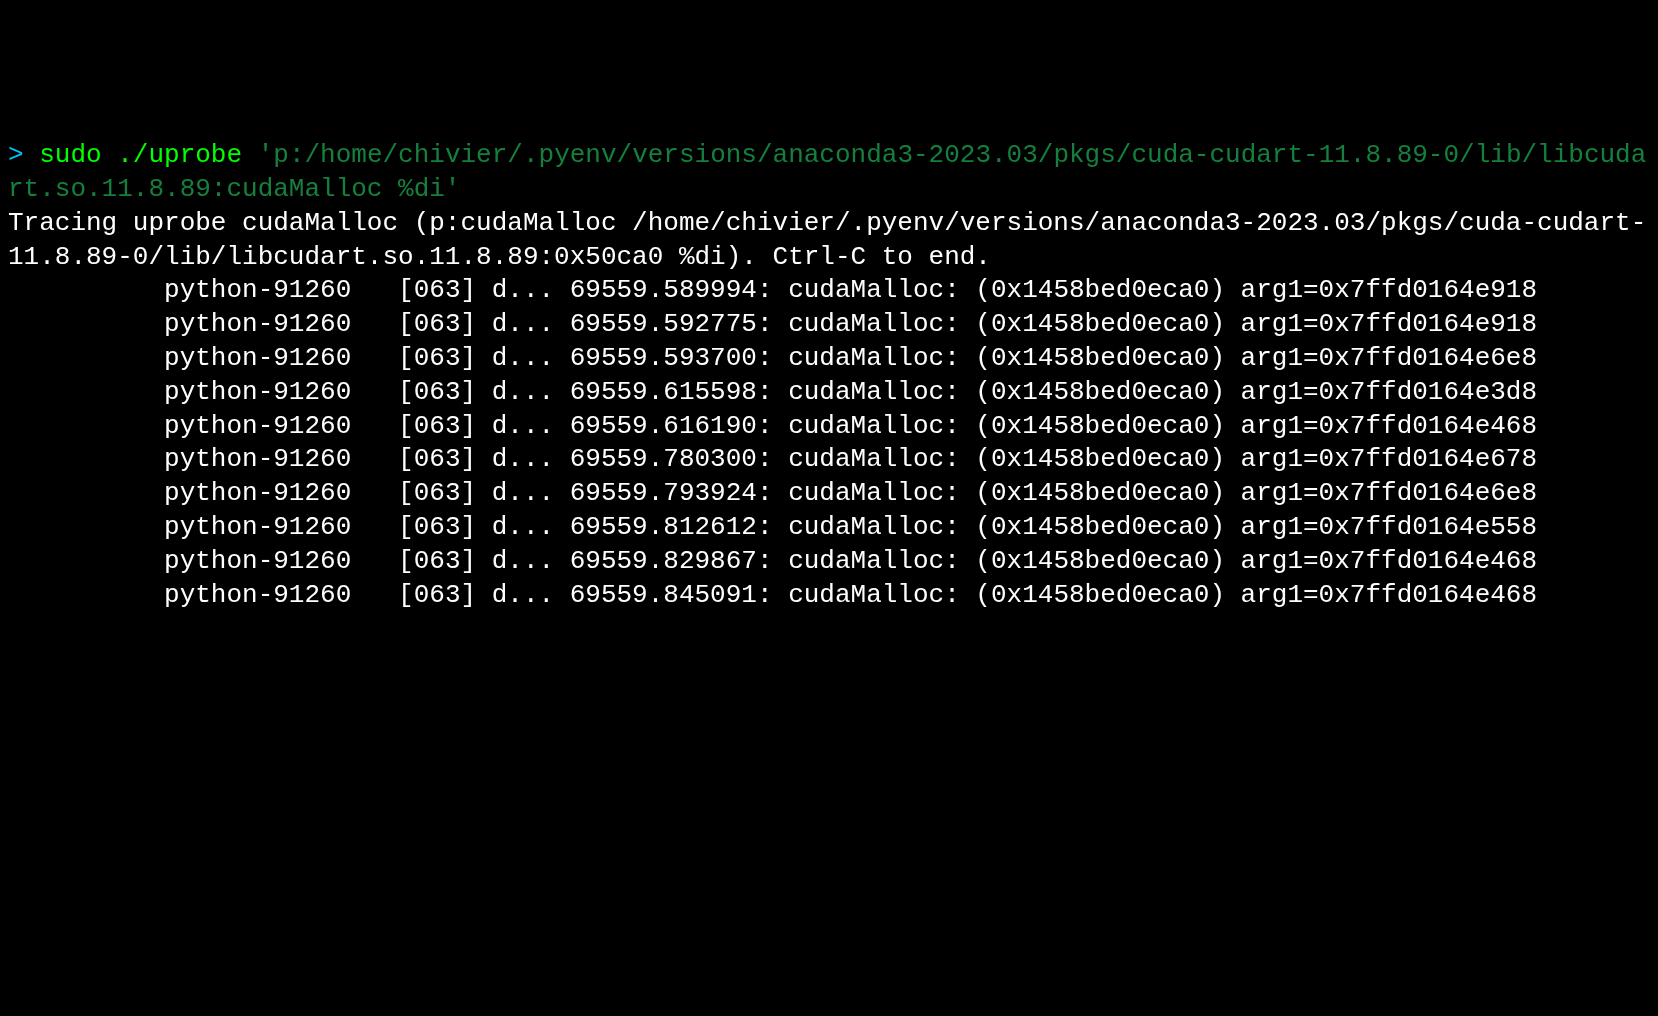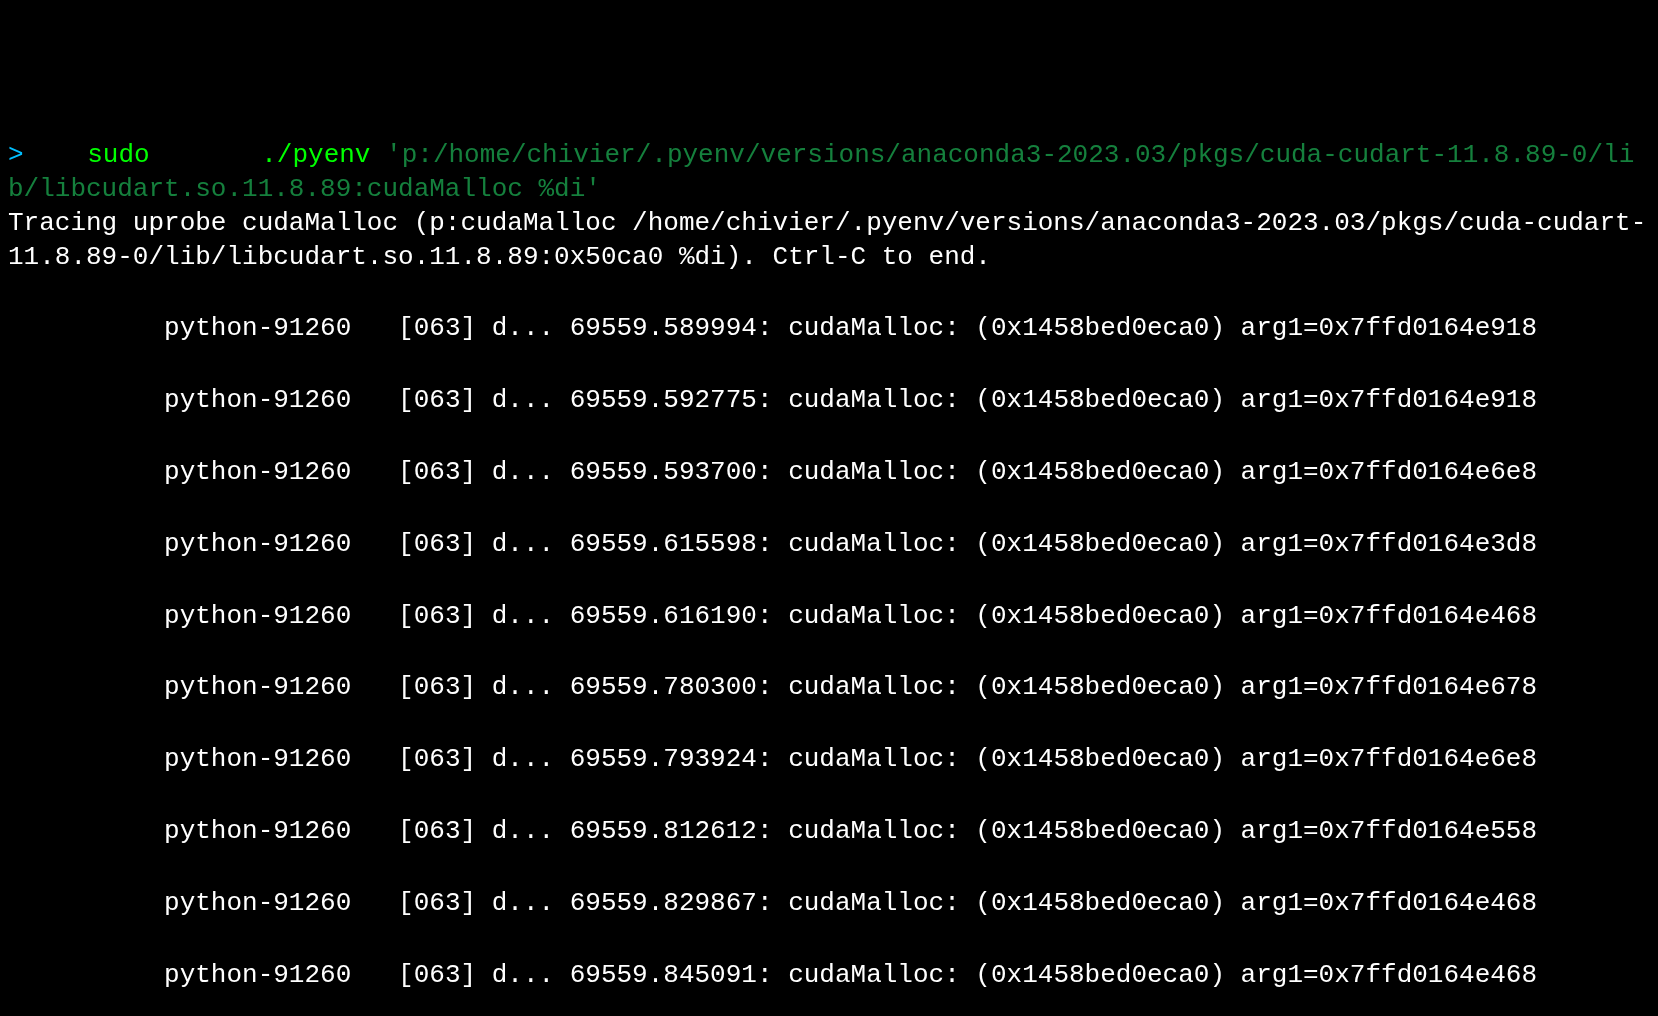--- a/index.html
+++ b/index.html
@@ -16,37 +16,35 @@
       padding: 4px 8px;
       white-space: pre-wrap;
       word-break: break-all;
       overflow-wrap: break-word;
     }
     .prompt {
       color: #00bfff;
     }
     .command {
       color: #00ff00;
-      margin-left: 48px;
     }
     .argument {
       color: #15803d;
     }
     .output {
       color: #ffffff;
       font-family: Liberation Mono, monospace;
     }
     .terminal-line {
       display: block;
-      margin-top: 38px;
     }
   </style>
 </head>
 <body>
 
 
 
-<div><span class="prompt">&gt; </span><span class="command">sudo</span><span class="command"> </span><span class="command">./pyenv</span><span class="argument"> 'p:/home/chivier/.pyenv/versions/anaconda3-2023.03/pkgs/cuda-cudart-11.8.89-0/lib/libcudart.so.11.8.89:cudaMalloc %di'</span>
+<div><span class="prompt">&gt; </span><span class="command">sudo</span><span class="command"> </span><span class="command">./uprobe</span><span class="argument"> 'p:/home/chivier/.pyenv/versions/anaconda3-2023.03/pkgs/cuda-cudart-11.8.89-0/lib/libcudart.so.11.8.89:cudaMalloc %di'</span>
 <span class="output">Tracing uprobe cudaMalloc (p:cudaMalloc /home/chivier/.pyenv/versions/anaconda3-2023.03/pkgs/cuda-cudart-11.8.89-0/lib/libcudart.so.11.8.89:0x50ca0 %di). Ctrl-C to end.</span>
 <span class="output terminal-line">          python-91260   [063] d... 69559.589994: cudaMalloc: (0x1458bed0eca0) arg1=0x7ffd0164e918</span><span class="output terminal-line">          python-91260   [063] d... 69559.592775: cudaMalloc: (0x1458bed0eca0) arg1=0x7ffd0164e918</span><span class="output terminal-line">          python-91260   [063] d... 69559.593700: cudaMalloc: (0x1458bed0eca0) arg1=0x7ffd0164e6e8</span><span class="output terminal-line">          python-91260   [063] d... 69559.615598: cudaMalloc: (0x1458bed0eca0) arg1=0x7ffd0164e3d8</span><span class="output terminal-line">          python-91260   [063] d... 69559.616190: cudaMalloc: (0x1458bed0eca0) arg1=0x7ffd0164e468</span><span class="output terminal-line">          python-91260   [063] d... 69559.780300: cudaMalloc: (0x1458bed0eca0) arg1=0x7ffd0164e678</span><span class="output terminal-line">          python-91260   [063] d... 69559.793924: cudaMalloc: (0x1458bed0eca0) arg1=0x7ffd0164e6e8</span><span class="output terminal-line">          python-91260   [063] d... 69559.812612: cudaMalloc: (0x1458bed0eca0) arg1=0x7ffd0164e558</span><span class="output terminal-line">          python-91260   [063] d... 69559.829867: cudaMalloc: (0x1458bed0eca0) arg1=0x7ffd0164e468</span><span class="output terminal-line">          python-91260   [063] d... 69559.845091: cudaMalloc: (0x1458bed0eca0) arg1=0x7ffd0164e468</span></div>
 
 
 
 
 </body></html>

